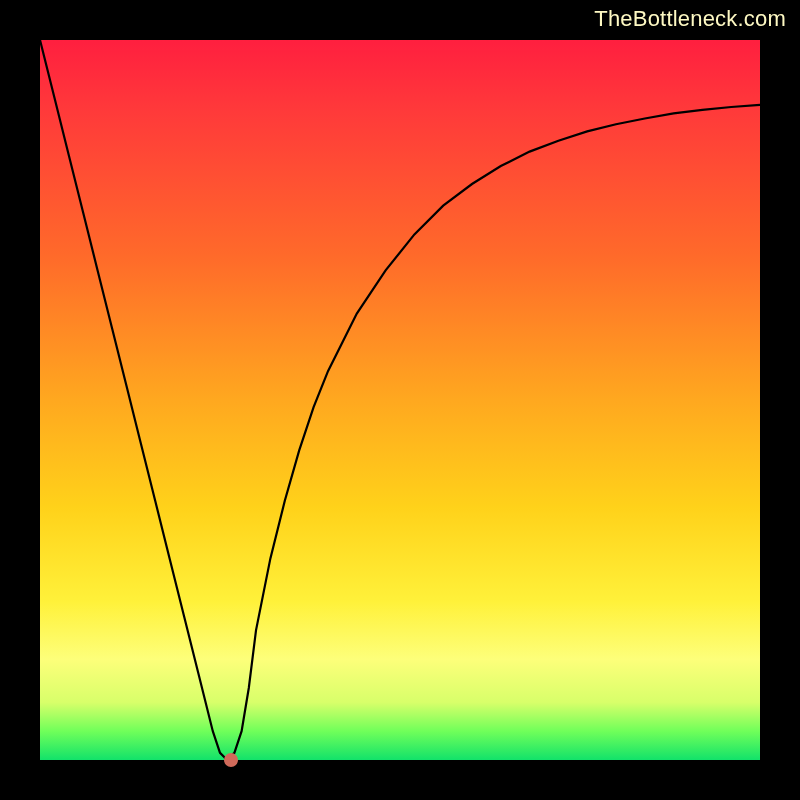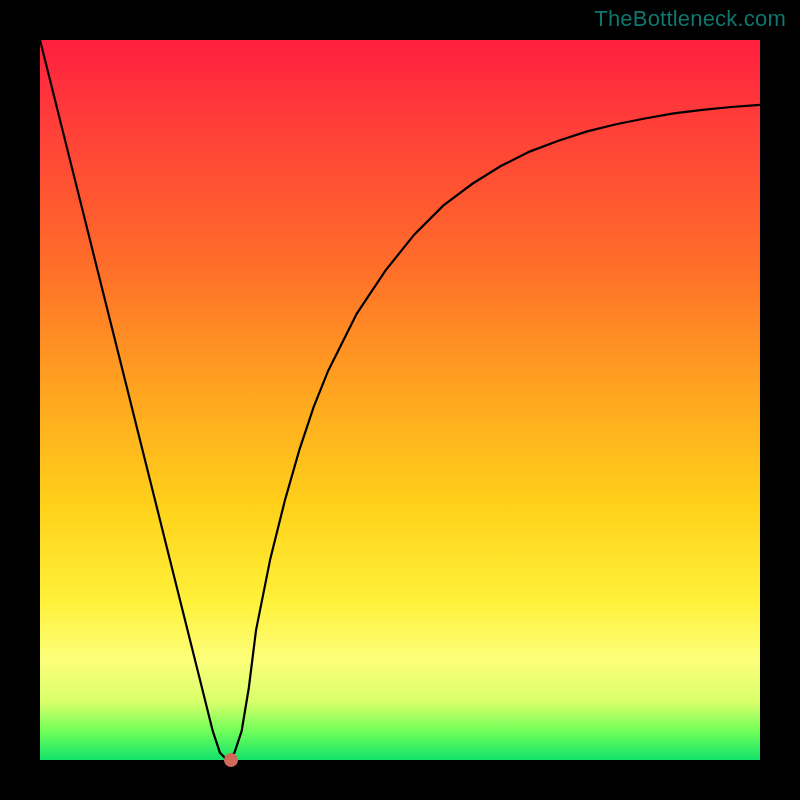--- a/index.html
+++ b/index.html
@@ -37,21 +37,21 @@
       #fdff7a 86%,
       #d8ff6a 92%,
       #70ff5a 96%,
       #12e26a 100%
     );
   }
   .watermark {
     position: absolute;
     top: 6px;
     right: 14px;
-    color: #0f766e;
+    color: #fef9c3;
     font-size: 22px;
     font-weight: 400;
     letter-spacing: 0.2px;
   }
   svg.curve {
     position: absolute;
     left: 0;
     top: 0;
     width: 720px;
     height: 720px;

